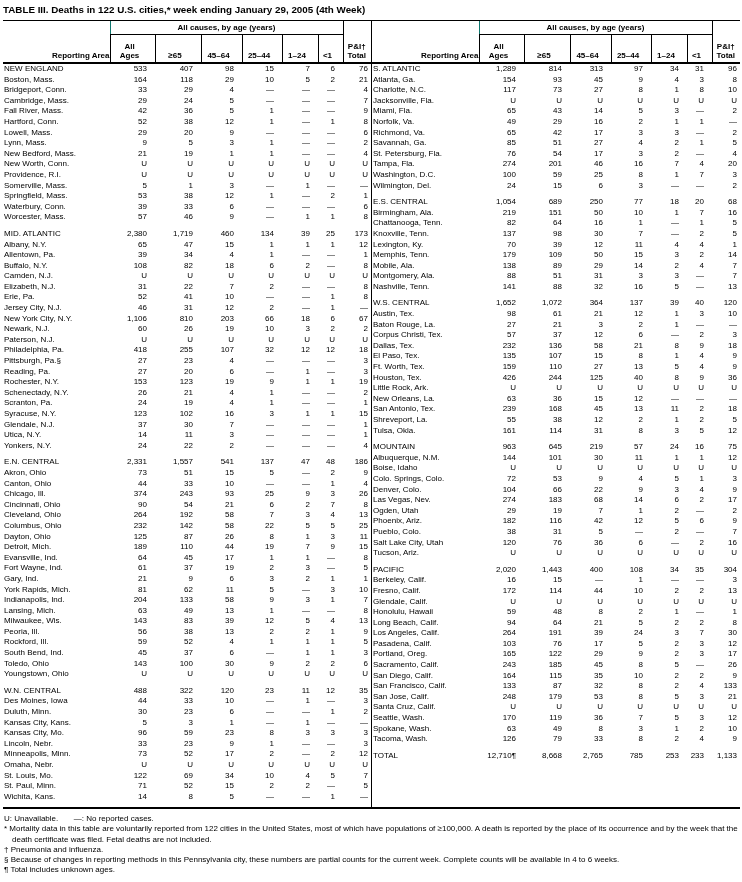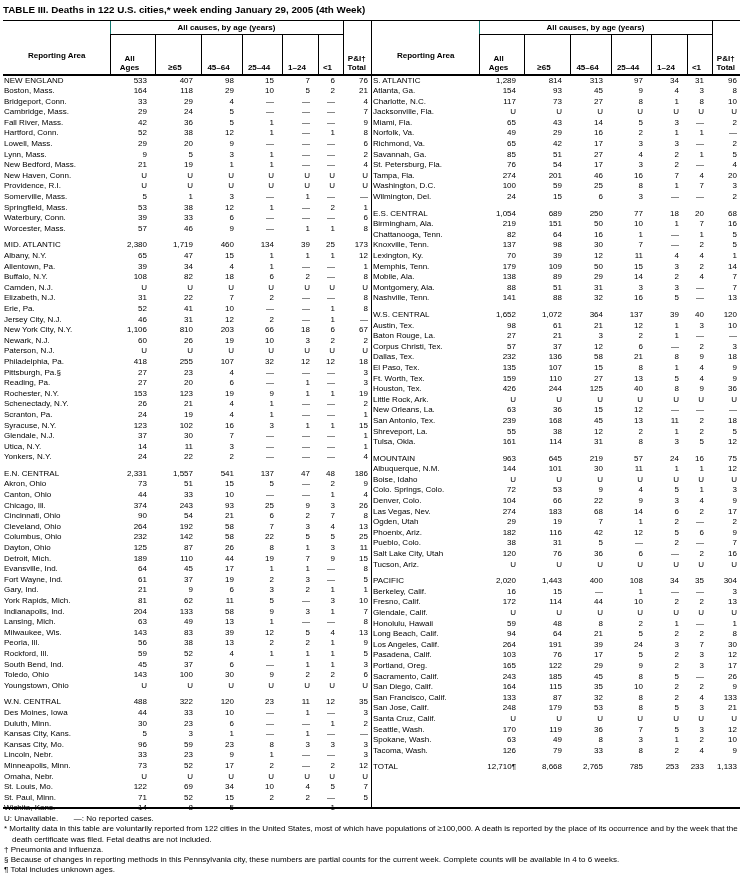--- a/index.html
+++ b/index.html
@@ -18,21 +18,21 @@
   .half{width:368px;}
   .half-right{margin-left:1px;}
   table{border-collapse:collapse;table-layout:fixed;width:368px;}
   .c-area{width:107px}.c-all{width:45px}.c-65{width:46px}.c-4564{width:41px}
   .c-2544{width:40px}.c-124{width:36px}.c-lt1{width:25px}.c-pi{width:28px}
   thead th{font-weight:bold;font-size:8px;padding:0;vertical-align:bottom;}
   .h-top th{height:13px;vertical-align:middle;}
   .h-top .h-group{border-left:1px solid #0f766e;border-right:1px solid #000;border-bottom:1px solid #000;text-align:center;}
   .h-cols th{border-bottom:2px solid #000;text-align:center;height:24px;padding:1px 6px 2px 0;white-space:pre-line;line-height:9px;}
   .h-cols th + th{border-left:1px solid #000;}
-  .h-cols .h-area{text-align:center;padding:1px 0 14px 1px;}
+  .h-cols .h-area{text-align:right;padding:1px 0 2px 1px;}
   .h-cols .h-pi{padding-right:1px;}
   tbody td{font-size:8px;line-height:10.6px;height:10.6px;padding:0;white-space:nowrap;overflow:hidden;}
   td.area{text-align:left;padding-left:1px;}
   td.num{text-align:right;padding-right:8px;}
   td.num.pi{padding-right:3px;}
   tr.spacer td{height:6px;line-height:6px;font-size:1px;}
   tbody{vertical-align:top;}
   .footnotes{padding:5px 2px 0 1px;font-size:8px;}
   .fn{line-height:10.3px;padding-left:8px;text-indent:-8px;}
 </style>
@@ -161,21 +161,21 @@
               <td class="area">New Bedford, Mass.</td>
               <td class="num">21</td>
               <td class="num">19</td>
               <td class="num">1</td>
               <td class="num">1</td>
               <td class="num">—</td>
               <td class="num">—</td>
               <td class="num pi">4</td>
             </tr>
             <tr>
-              <td class="area">New Haven, Conn.</td>
+              <td class="area">New Worth, Conn.</td>
               <td class="num">U</td>
               <td class="num">U</td>
               <td class="num">U</td>
               <td class="num">U</td>
               <td class="num">U</td>
               <td class="num">U</td>
               <td class="num pi">U</td>
             </tr>
             <tr>
               <td class="area">Providence, R.I.</td>

